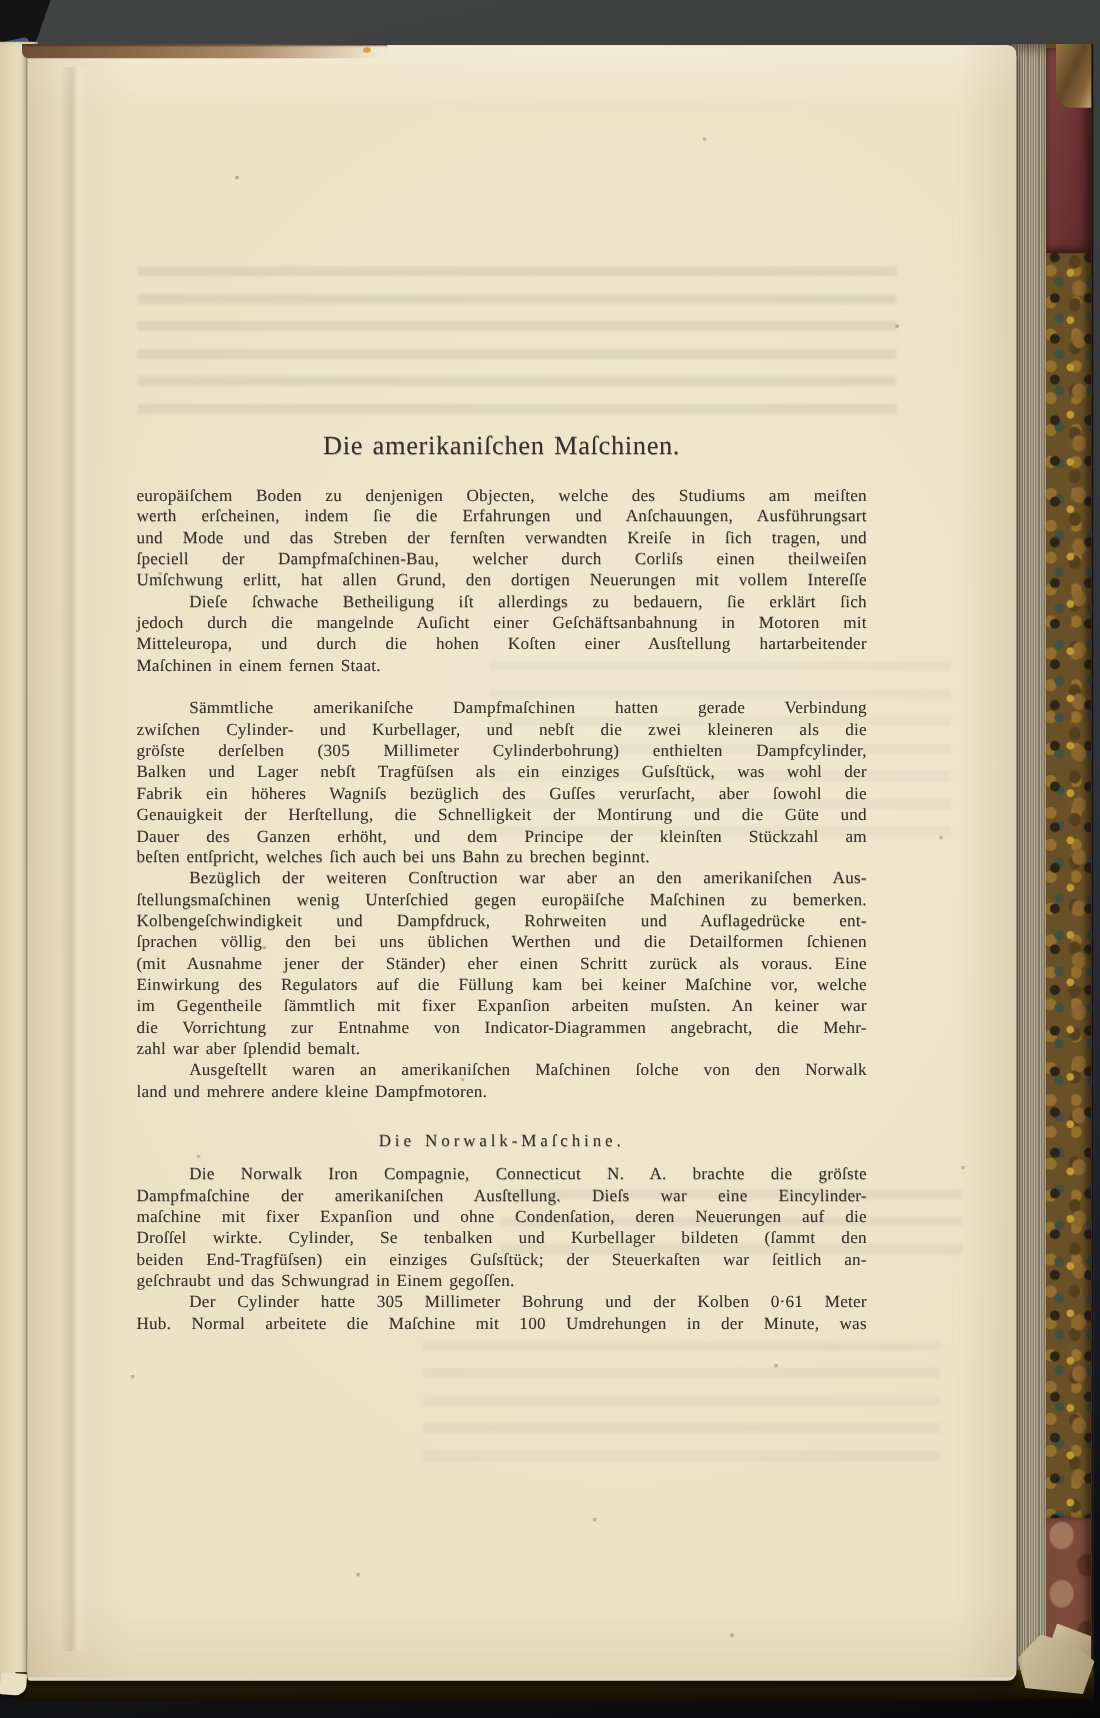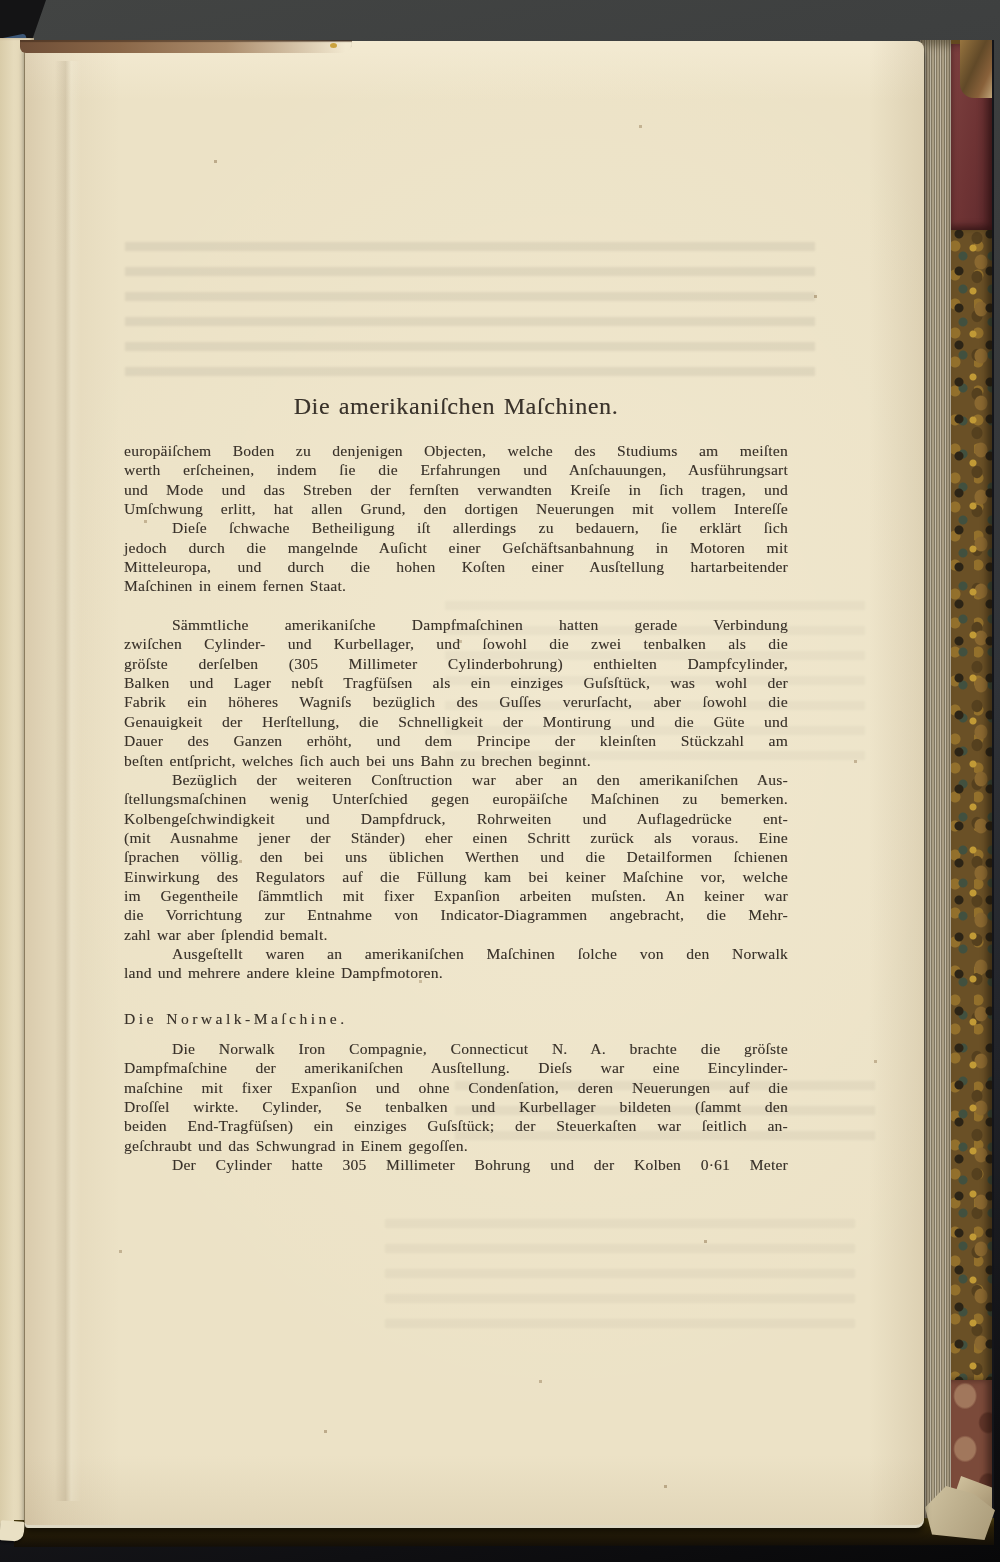--- a/index.html
+++ b/index.html
@@ -99,21 +99,21 @@
       730px 430px 0 1px rgba(120,90,50,.30), 215px 820px 0 1px rgba(120,90,50,.35),
       850px 1020px 0 1px rgba(120,90,50,.35), 435px 600px 0 1px rgba(120,90,50,.30),
       640px 1445px 0 1px rgba(120,90,50,.40), 155px 1010px 0 1px rgba(120,90,50,.30);}
 
   .textblock{left:99px;top:352px;width:664px;color:#39322a;
     font-size:15.5px;line-height:19.35px;letter-spacing:.25px;word-spacing:2px;
     text-shadow:.3px .3px 0 rgba(57,50,42,.35);}
   .textblock .title{position:static;font-size:24px;line-height:26px;font-weight:400;
     text-align:center;letter-spacing:.6px;margin:0 0 22px 0;}
   .textblock .subhead{position:static;font-size:15.5px;line-height:19.35px;font-weight:400;
-    letter-spacing:3.5px;margin:26px 0 11px 0;}
+    text-align:center;letter-spacing:3.5px;margin:26px 0 11px 0;}
   .para{position:static;margin:0;padding:0;}
   .para.sp{margin-top:19.35px;}
   .line{position:static;text-align:justify;text-align-last:justify;}
   .line.last{text-align-last:left;}
   .line.indent{padding-left:48px;}
 
   .chip{left:0;top:1521px;width:24px;height:20px;background:#e9e0c4;
     border-radius:2px 2px 10px 2px;transform:rotate(4deg);
     box-shadow:0 2px 2px rgba(0,0,0,.4);}
 </style>
@@ -148,48 +148,49 @@
     <div class="ghost g4"></div>
     <div class="speckles"></div>
 
     <div class="textblock">
       <div class="title">Die amerikaniſchen Maſchinen.</div>
 
       <div class="para">
         <div class="line">europäiſchem Boden zu denjenigen Objecten, welche des Studiums am meiſten</div>
         <div class="line">werth erſcheinen, indem ſie die Erfahrungen und Anſchauungen, Ausführungsart</div>
         <div class="line">und Mode und das Streben der fernſten verwandten Kreiſe in ſich tragen, und</div>
+        <div class="line">ſpeciell der Dampfmaſchinen-Bau, welcher durch Corliſs einen theilweiſen</div>
         <div class="line">Umſchwung erlitt, hat allen Grund, den dortigen Neuerungen mit vollem Intereſſe</div>
       </div>
 
 
       <div class="para">
         <div class="line indent">Dieſe ſchwache Betheiligung iſt allerdings zu bedauern, ſie erklärt ſich</div>
         <div class="line">jedoch durch die mangelnde Auſicht einer Geſchäftsanbahnung in Motoren mit</div>
         <div class="line">Mitteleuropa, und durch die hohen Koſten einer Ausſtellung hartarbeitender</div>
         <div class="line last">Maſchinen in einem fernen Staat.</div>
       </div>
 
       <div class="para sp">
         <div class="line indent">Sämmtliche amerikaniſche Dampfmaſchinen hatten gerade Verbindung</div>
-        <div class="line">zwiſchen Cylinder- und Kurbellager, und ſowohl die zwei tenbalken als die</div>
+        <div class="line">zwiſchen Cylinder- und Kurbellager, und nebſt die zwei kleineren als die</div>
         <div class="line">gröſste derſelben (305 Millimeter Cylinderbohrung) enthielten Dampfcylinder,</div>
         <div class="line">Balken und Lager nebſt Tragfüſsen als ein einziges Guſsſtück, was wohl der</div>
         <div class="line">Fabrik ein höheres Wagniſs bezüglich des Guſſes verurſacht, aber ſowohl die</div>
         <div class="line">Genauigkeit der Herſtellung, die Schnelligkeit der Montirung und die Güte und</div>
         <div class="line">Dauer des Ganzen erhöht, und dem Principe der kleinſten Stückzahl am</div>
         <div class="line last">beſten entſpricht, welches ſich auch bei uns Bahn zu brechen beginnt.</div>
       </div>
 
       <div class="para">
         <div class="line indent">Bezüglich der weiteren Conſtruction war aber an den amerikaniſchen Aus-</div>
         <div class="line">ſtellungsmaſchinen wenig Unterſchied gegen europäiſche Maſchinen zu bemerken.</div>
         <div class="line">Kolbengeſchwindigkeit und Dampfdruck, Rohrweiten und Auflagedrücke ent-</div>
+        <div class="line">ſprachen völlig den bei uns üblichen Werthen und die Detailformen ſchienen</div>
         <div class="line">(mit Ausnahme jener der Ständer) eher einen Schritt zurück als voraus.  Eine</div>
-        <div class="line">ſprachen völlig den bei uns üblichen Werthen und die Detailformen ſchienen</div>
         <div class="line">Einwirkung des Regulators auf die Füllung kam bei keiner Maſchine vor, welche</div>
         <div class="line">im Gegentheile ſämmtlich mit fixer Expanſion arbeiten muſsten.  An keiner war</div>
         <div class="line">die Vorrichtung zur Entnahme von Indicator-Diagrammen angebracht, die Mehr-</div>
         <div class="line last">zahl war aber ſplendid bemalt.</div>
       </div>
 
       <div class="para">
         <div class="line indent">Ausgeſtellt waren an amerikaniſchen Maſchinen ſolche von den Norwalk</div>
         <div class="line last">land und mehrere andere kleine Dampfmotoren.</div>
       </div>
@@ -200,18 +201,19 @@
         <div class="line indent">Die Norwalk Iron Compagnie, Connecticut N. A. brachte die gröſste</div>
         <div class="line">Dampfmaſchine der amerikaniſchen Ausſtellung. Dieſs war eine Eincylinder-</div>
         <div class="line">maſchine mit fixer Expanſion und ohne Condenſation, deren Neuerungen auf die</div>
         <div class="line">Droſſel wirkte. Cylinder, Se tenbalken und Kurbellager bildeten (ſammt den</div>
         <div class="line">beiden End-Tragfüſsen) ein einziges Guſsſtück; der Steuerkaſten war ſeitlich an-</div>
         <div class="line last">geſchraubt und das Schwungrad in Einem gegoſſen.</div>
       </div>
 
       <div class="para">
         <div class="line indent">Der Cylinder hatte 305 Millimeter Bohrung und der Kolben 0·61 Meter</div>
+        <div class="line">Hub. Normal arbeitete die Maſchine mit 100 Umdrehungen in der Minute, was</div>
       </div>
     </div>
   </div>
 
   <div class="chip"></div>
 </div>
 
 </body></html>

